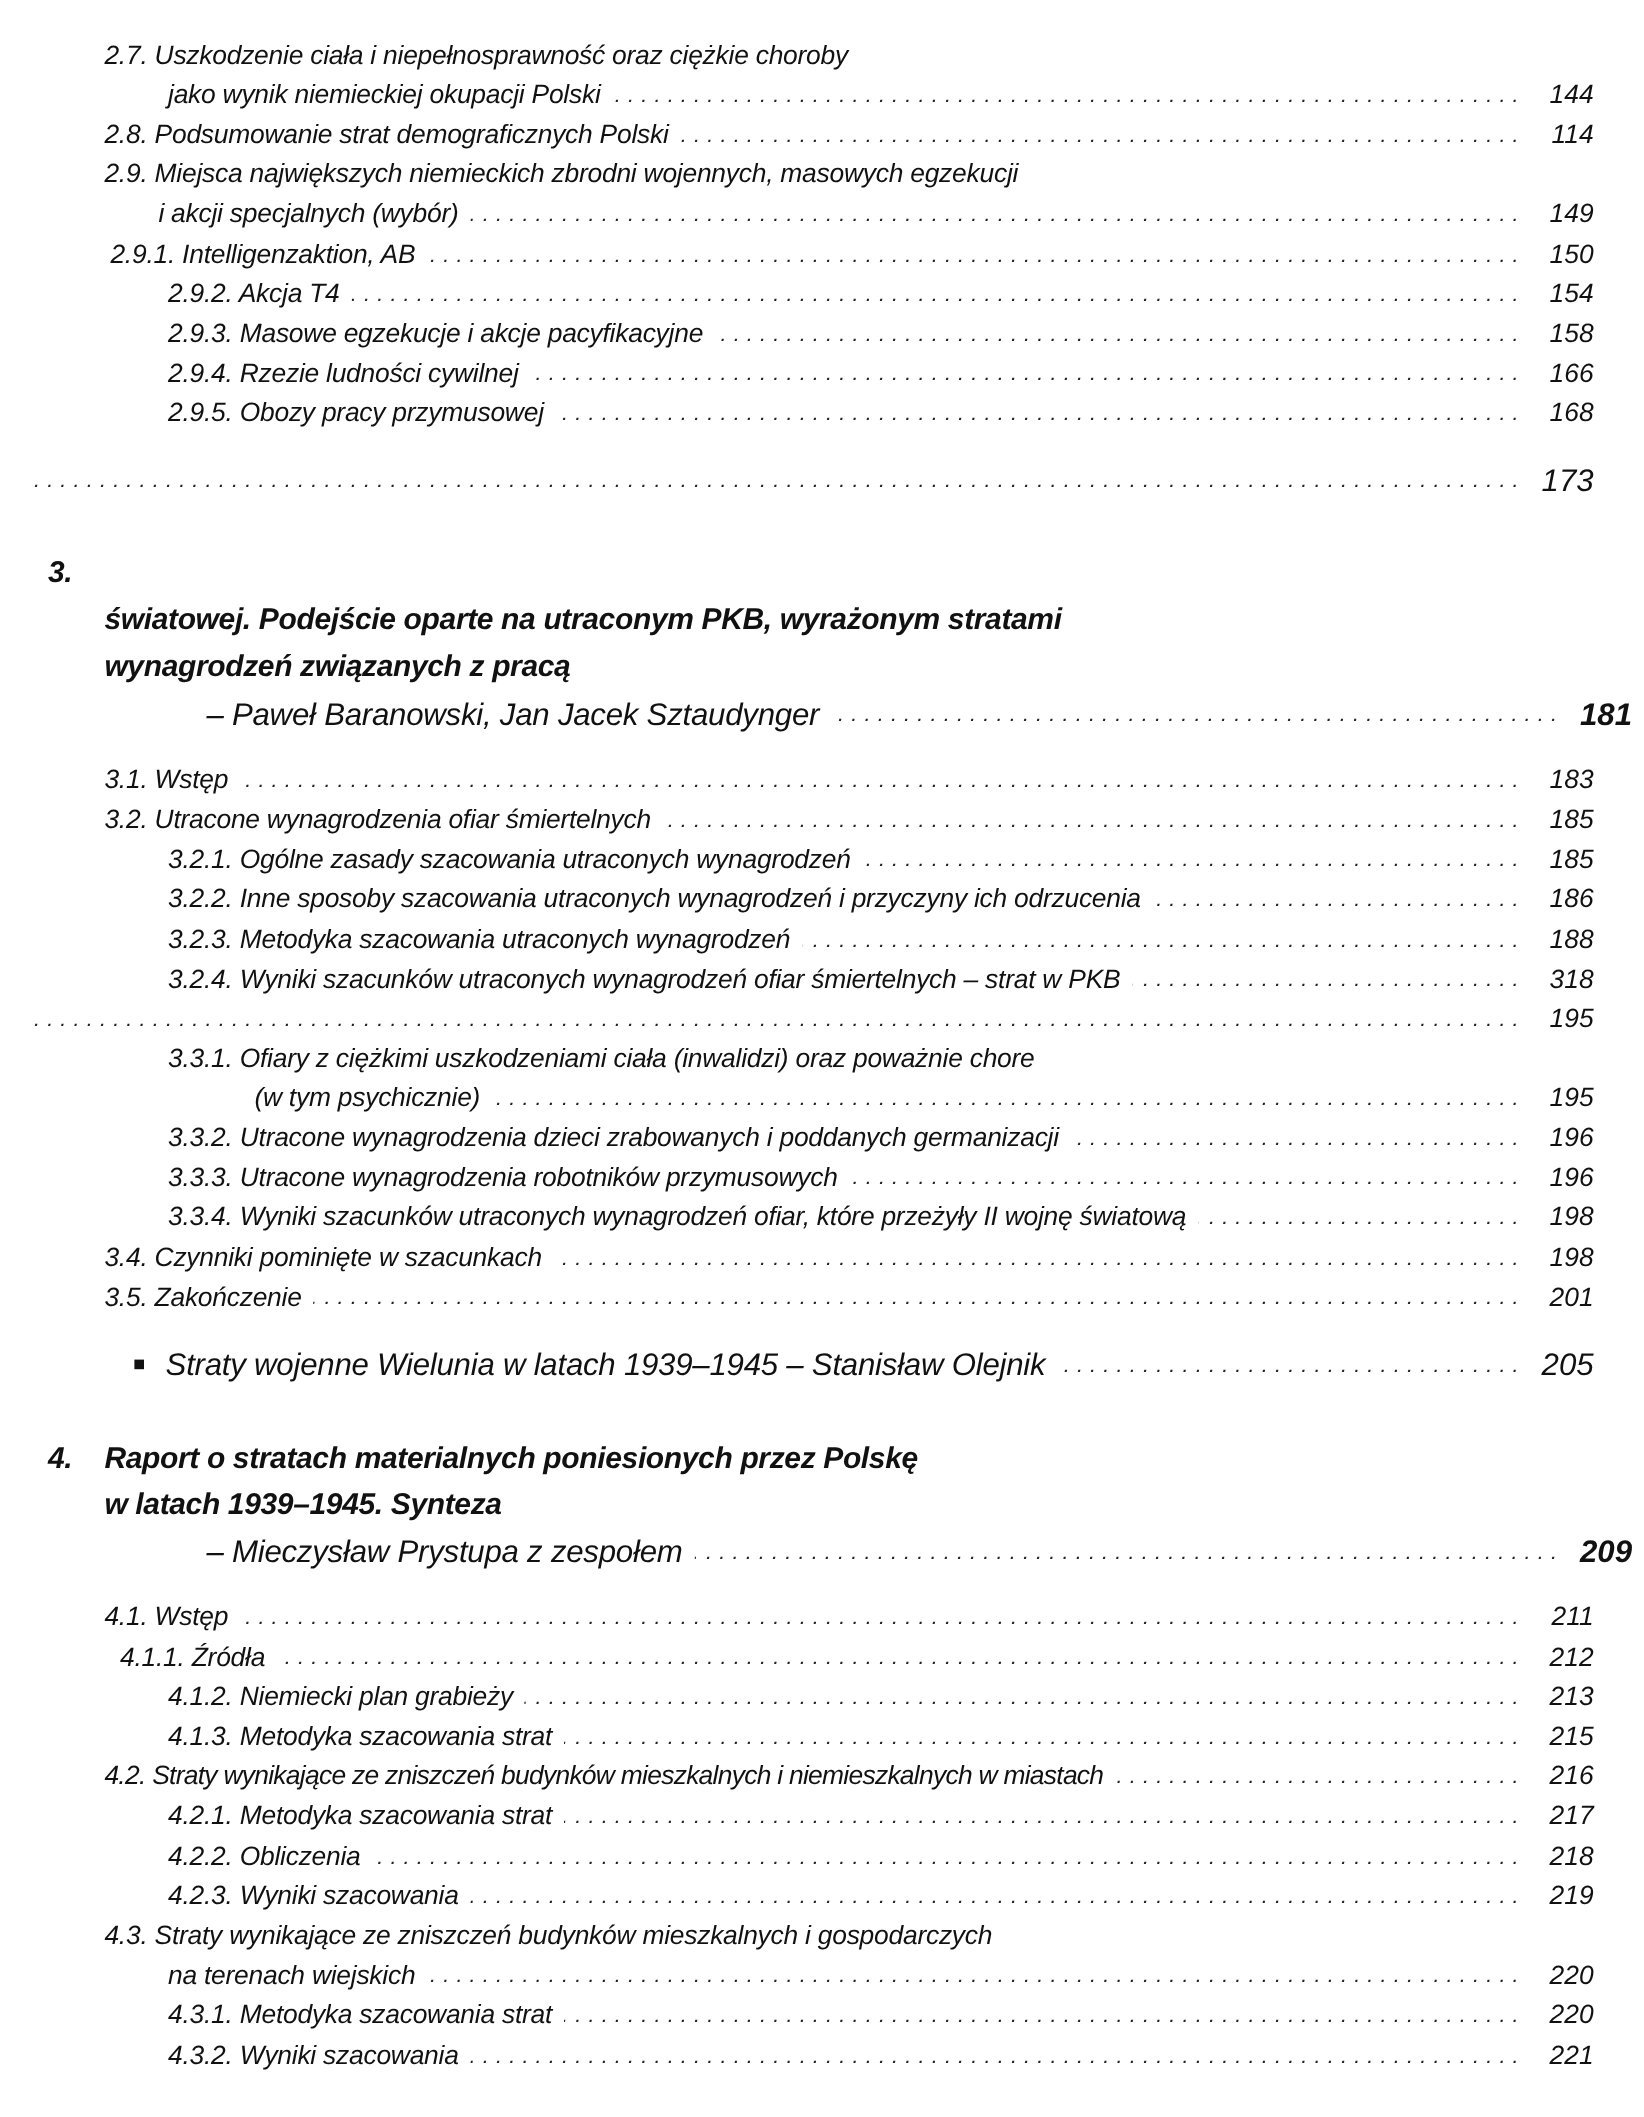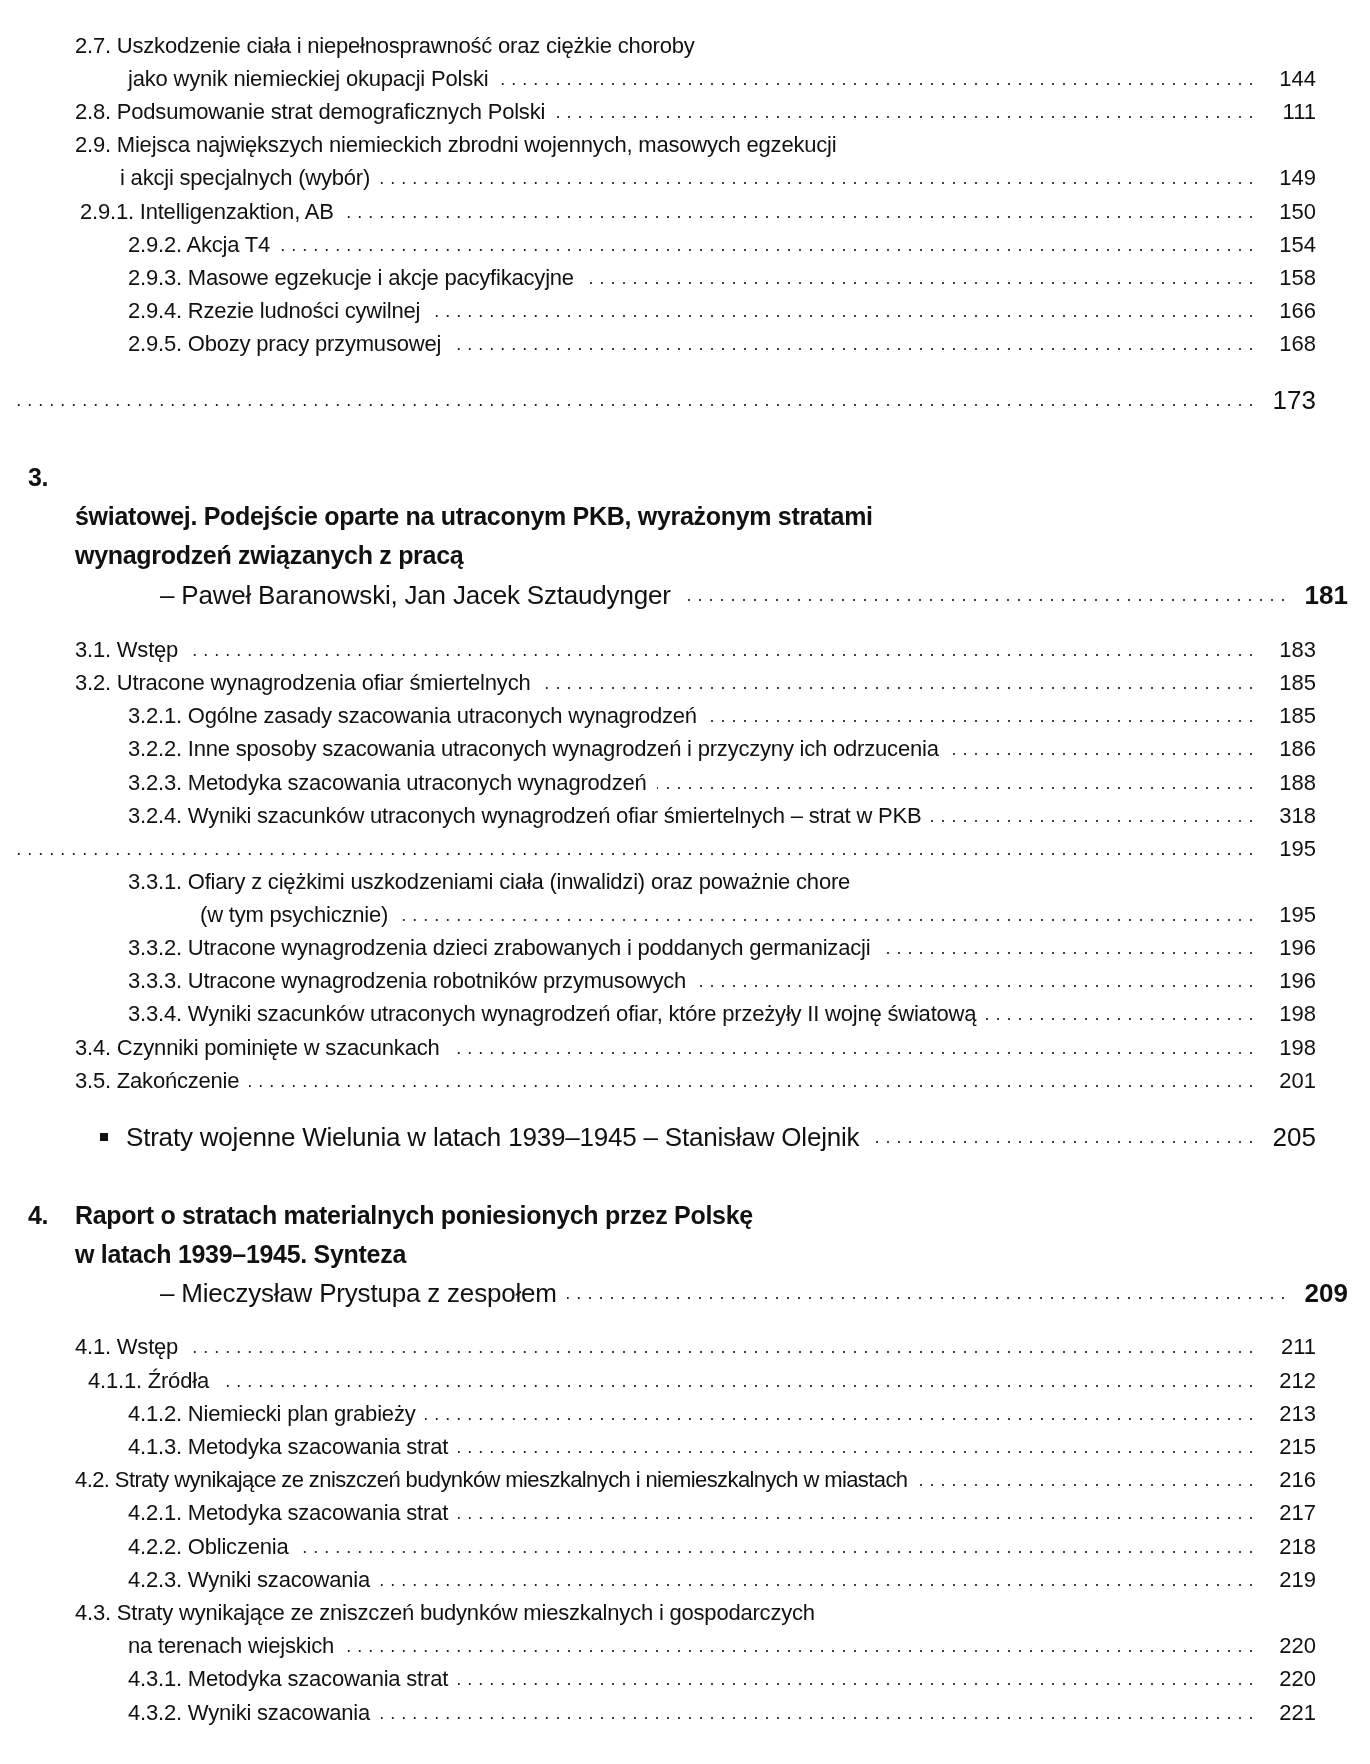--- a/index.html
+++ b/index.html
@@ -1,18 +1,18 @@
 <!DOCTYPE html>
 <html><head>
 <meta charset="utf-8">
 <style>
   html, body { margin: 0; padding: 0; background: #ffffff; }
   body { width: 1370px; height: 1764px; position: relative; overflow: hidden;
          font-family: "Liberation Sans", "DejaVu Sans", sans-serif; color: #111111; }
-  .page { position: absolute; left: 0; top: 0; width: 1084px; height: 1764px; }
+  .page { position: absolute; left: 12px; top: 0; width: 1084px; height: 1764px; font-style: italic; }
   .row { position: absolute; left: 0; width: 1370px; height: 33px; display: flex; align-items: center; }
   .row .txt { white-space: nowrap; font-size: 22px; letter-spacing: -0.2px; }
   .row .lead { flex: 1; height: 22px; margin: 0 10px; overflow: hidden; position: relative; }
   .row .lead::before {
     content: ". . . . . . . . . . . . . . . . . . . . . . . . . . . . . . . . . . . . . . . . . . . . . . . . . . . . . . . . . . . . . . . . . . . . . . . . . . . . . . . . . . . . . . . . . . . . . . . . . . . . . . . . . . . . . . . . . . . . . . . . . . . . . . . . . . . . . . . . . . . . . . . . . . . . . . . . . . . . . . . .";
     position: absolute; right: 0; top: 0; white-space: nowrap; font-size: 18px; letter-spacing: 0.5px; line-height: 22px; color: #222;
   }
   .row .pg { width: 52px; text-align: right; font-size: 22px; margin-right: 54px; }
   .row.nolead .lead { visibility: hidden; }
   .row.big .txt, .row.big .pg { font-size: 26px; }
@@ -35,21 +35,21 @@
     <span class="lead"></span>
   </div>
   <div class="row" style="top:62px">
     <span class="txt" style="margin-left:128px">jako wynik niemieckiej okupacji Polski</span>
     <span class="lead"></span>
     <span class="pg">144</span>
   </div>
   <div class="row" style="top:95px">
     <span class="txt" style="margin-left:75px">2.8. Podsumowanie strat demograficznych Polski</span>
     <span class="lead"></span>
-    <span class="pg">111</span>
+    <span class="pg">114</span>
   </div>
   <div class="row nolead" style="top:128px">
     <span class="txt" style="margin-left:75px">2.9. Miejsca największych niemieckich zbrodni wojennych, masowych egzekucji</span>
     <span class="lead"></span>
   </div>
   <div class="row" style="top:161px">
     <span class="txt" style="margin-left:120px">i akcji specjalnych (wybór)</span>
     <span class="lead"></span>
     <span class="pg">149</span>
   </div>

